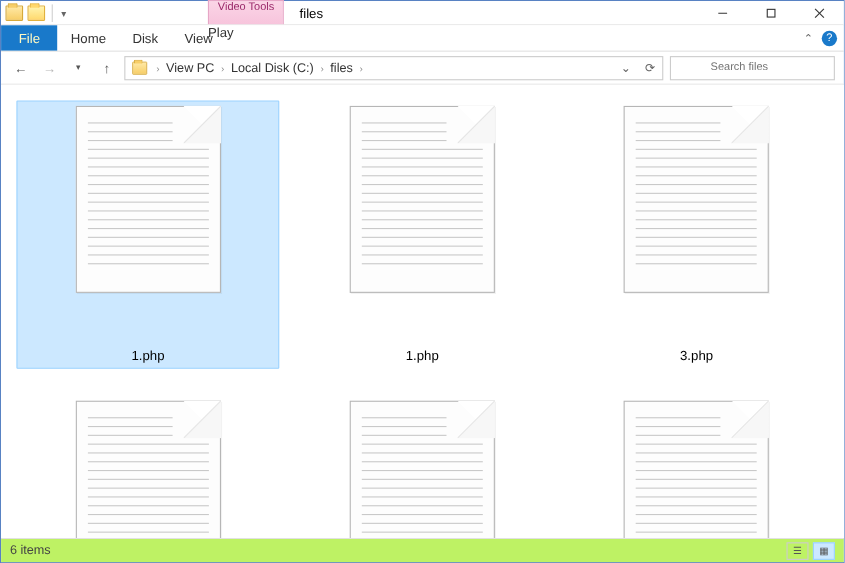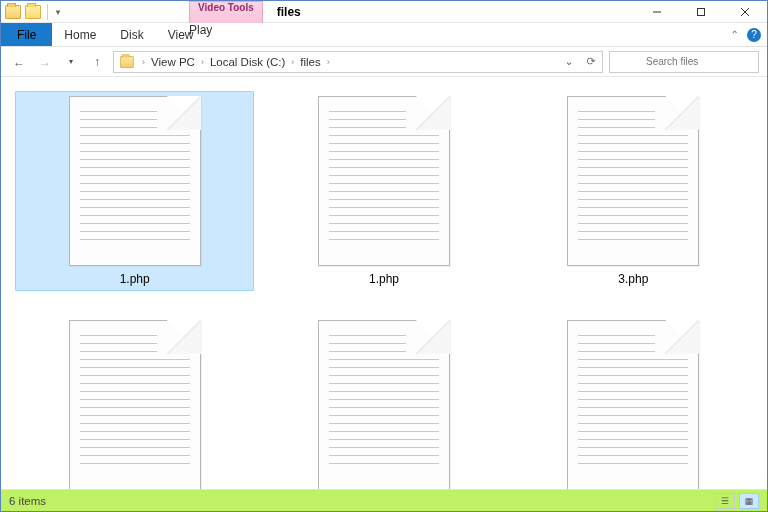--- a/index.html
+++ b/index.html
@@ -6,30 +6,30 @@
   html, body { width: 768px; height: 512px; overflow: hidden; background: #fff; }
   .window { width: 768px; height: 512px; border: 1px solid #5882c3; display: flex; flex-direction: column; background: #fff; }
 
   
   .titlebar { height: 22px; display: flex; align-items: stretch; background: #fff; border-bottom: 1px solid #e6e6e6; }
   .qat { display: flex; align-items: center; gap: 4px; padding: 0 4px; }
   .folder-icon { width: 16px; height: 14px; background: linear-gradient(#ffe9a6,#f7ce68); border: 1px solid #d6a93a; border-radius: 1px; position: relative; }
   .folder-icon::before { content:""; position:absolute; top:-3px; left:1px; width:7px; height:3px; background:#f7ce68; border:1px solid #d6a93a; border-bottom:none; border-radius:1px 1px 0 0; }
   .qat-sep { width:1px; height:16px; background:#d0d0d0; margin: 0 2px; }
   .qat-dd { width: 8px; color:#666; font-size:9px; text-align:center; }
-  .title-wrap { flex:1; display:flex; align-items:flex-start;font-weight:bold; }
+  .title-wrap { flex:1; display:flex; align-items:flex-end; }
   .ctx-tab { height: 22px; display:inline-flex; flex-direction:column; align-items:center; justify-content:flex-start; background: linear-gradient(#fbd5e6,#f7c4dc); border: 1px solid #e6a6c6; border-bottom: none; padding: 0 8px; font-size: 10px; color:#9a2a6a; line-height: 11px; margin-left: 123px; }
   .title-text { font-size: 12px; color:#000; margin-left: 14px; align-self:center; }
   .win-controls { display:flex; }
   .win-btn { width: 44px; display:flex; align-items:center; justify-content:center; color:#333; font-size:10px; }
   .win-btn svg { width: 10px; height: 10px; }
 
   
   .ribbon { height: 24px; display:flex; align-items:stretch; background:#fff; border-bottom:1px solid #e1e1e1; font-size: 12px; position: relative; }
-  .file-tab { background:#1979ca; color:#000000; padding: 0 16px; display:flex; align-items:center; }
+  .file-tab { background:#1979ca; color:#fef9c3; padding: 0 16px; display:flex; align-items:center; }
   .rtab { padding: 0 12px; display:flex; align-items:center; color:#333; }
   .rtab.ctx { margin-left: auto; position: absolute; left: 176px; }
   .ribbon-right { margin-left:auto; display:flex; align-items:center; gap:8px; padding-right:6px; color:#666; }
   .help-icon { width:14px; height:14px; border-radius:50%; background:#1979ca; color:#fff; font-size:10px; display:flex; align-items:center; justify-content:center; }
 
   
   .navbar { height: 30px; display:flex; align-items:center; gap:6px; padding: 3px 8px; background:#fff; border-bottom:1px solid #e8e8e8; }
   .nav-btn { width:20px; height:20px; display:flex; align-items:center; justify-content:center; color:#555; font-size:12px; border-radius:2px; }
   .nav-btn.disabled { color:#b8b8b8; }
   .addr-box { flex:1; height:22px; border:1px solid #cccccc; display:flex; align-items:center; font-size:11.5px; background:#fff; }
@@ -44,21 +44,21 @@
   
   .content { flex:1; overflow:auto; background:#fff; padding: 14px; }
   .grid { display:grid; grid-template-columns: repeat(3, 1fr); gap: 24px 10px; }
   .file-item { display:flex; flex-direction:column; align-items:center; gap:6px; padding:4px; border:1px solid transparent; border-radius:1px; }
   .file-item.selected { background:#cce8ff; border-color:#99d1ff; }
   .doc-icon { width:132px; height:170px; background:#fdfdfd; border:1px solid #b6b6b6; position:relative; box-shadow: 1px 1px 0 rgba(0,0,0,0.05); padding: 14px 10px; display:flex; flex-direction:column; gap:7px; }
   .doc-icon::after { content:""; position:absolute; top:-1px; right:-1px; width:34px; height:34px; background: linear-gradient(135deg, transparent 0 48%, #e4e4e4 50%, #f7f7f7 52% 100%); }
   .doc-icon::before { content:""; position:absolute; top:-1px; right:-1px; width:34px; height:34px; background:#fff; clip-path: polygon(0 0, 100% 100%, 100% 0); }
   .doc-line { height:1px; background:#c9c9c9; }
   .doc-line.short { width: 70%; }
-  .file-label { font-size:12px; color:#000; }
+  .file-label { font-size:12px; color:#000;margin-top:44px; }
 
   
   .statusbar { height:22px; border-top:1px solid #e1e1e1; display:flex; align-items:center; padding: 0 8px; font-size:11.5px; color:#444; background:#bef264; }
   .view-toggle { margin-left:auto; display:flex; gap:4px; }
   .vbtn { width:20px; height:16px; border:1px solid #ccc; display:flex; align-items:center; justify-content:center; font-size:9px; color:#555; }
   .vbtn.active { background:#cce8ff; border-color:#99d1ff; }
 </style>
 </head>
 <body>
 

